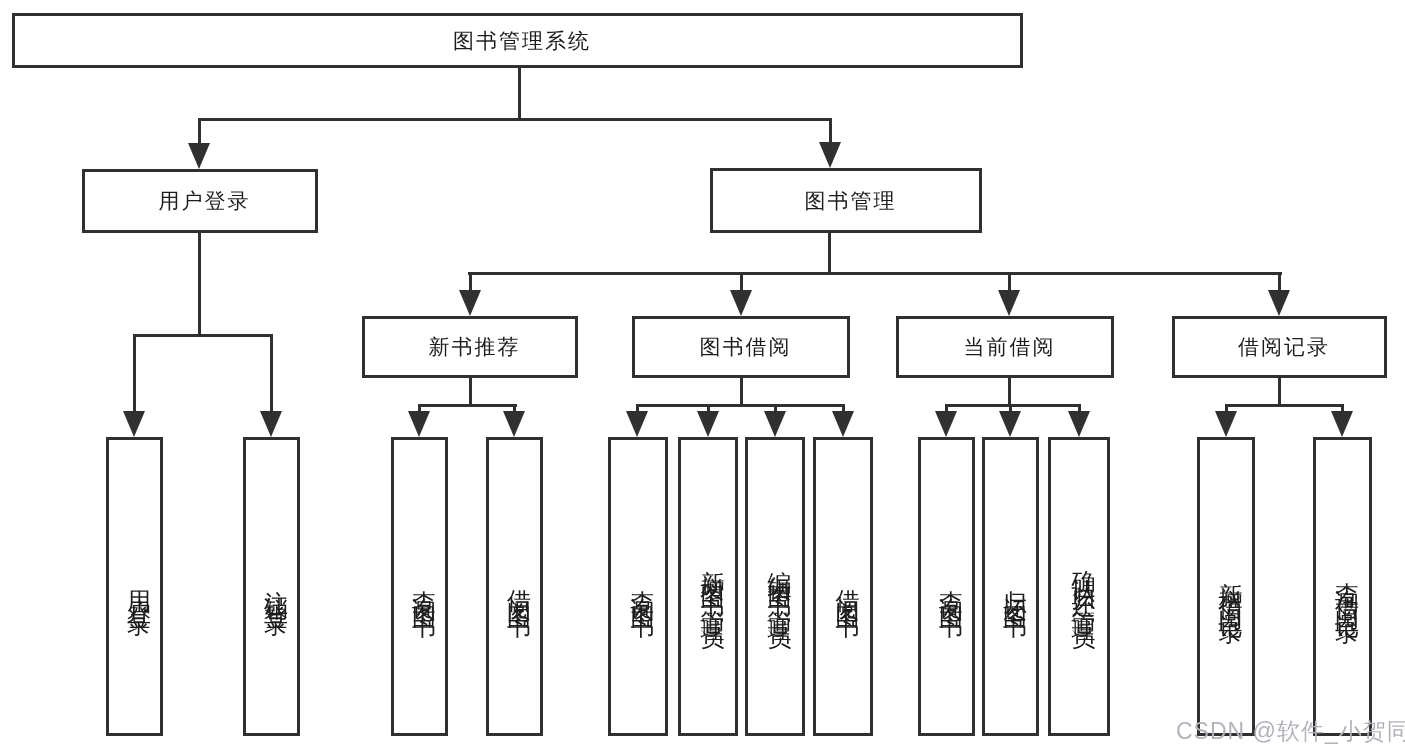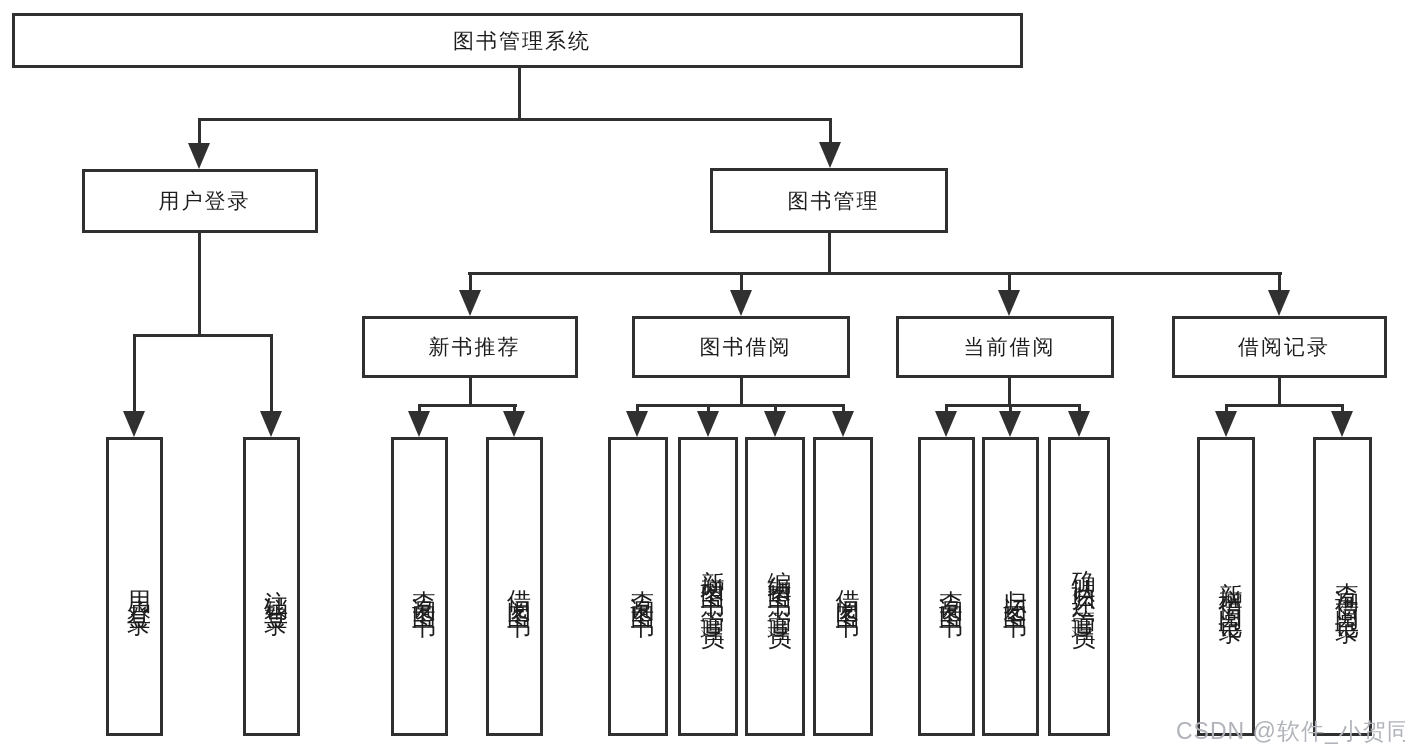--- a/index.html
+++ b/index.html
@@ -118,21 +118,21 @@
   <div class="vl" style="left:1341px;top:404px;height:10px;"></div>
   <div class="tri" style="left:1331px;top:411px;"></div>
 
   <div class="box" style="left:12px;top:13px;width:1011px;height:55px;">
     <span class="htext">图书管理系统</span>
   </div>
 
   <div class="box" style="left:82px;top:169px;width:236px;height:64px;">
     <span class="htext">用户登录</span>
   </div>
-  <div class="box" style="left:710px;top:168px;width:238px;height:65px;">
+  <div class="box" style="left:710px;top:168px;width:272px;height:65px;">
     <span class="htext">图书管理</span>
   </div>
 
   <div class="box" style="left:362px;top:316px;width:216px;height:62px;">
     <span class="htext">新书推荐</span>
   </div>
   <div class="box" style="left:632px;top:316px;width:218px;height:62px;">
     <span class="htext">图书借阅</span>
   </div>
   <div class="box" style="left:896px;top:316px;width:218px;height:62px;">

